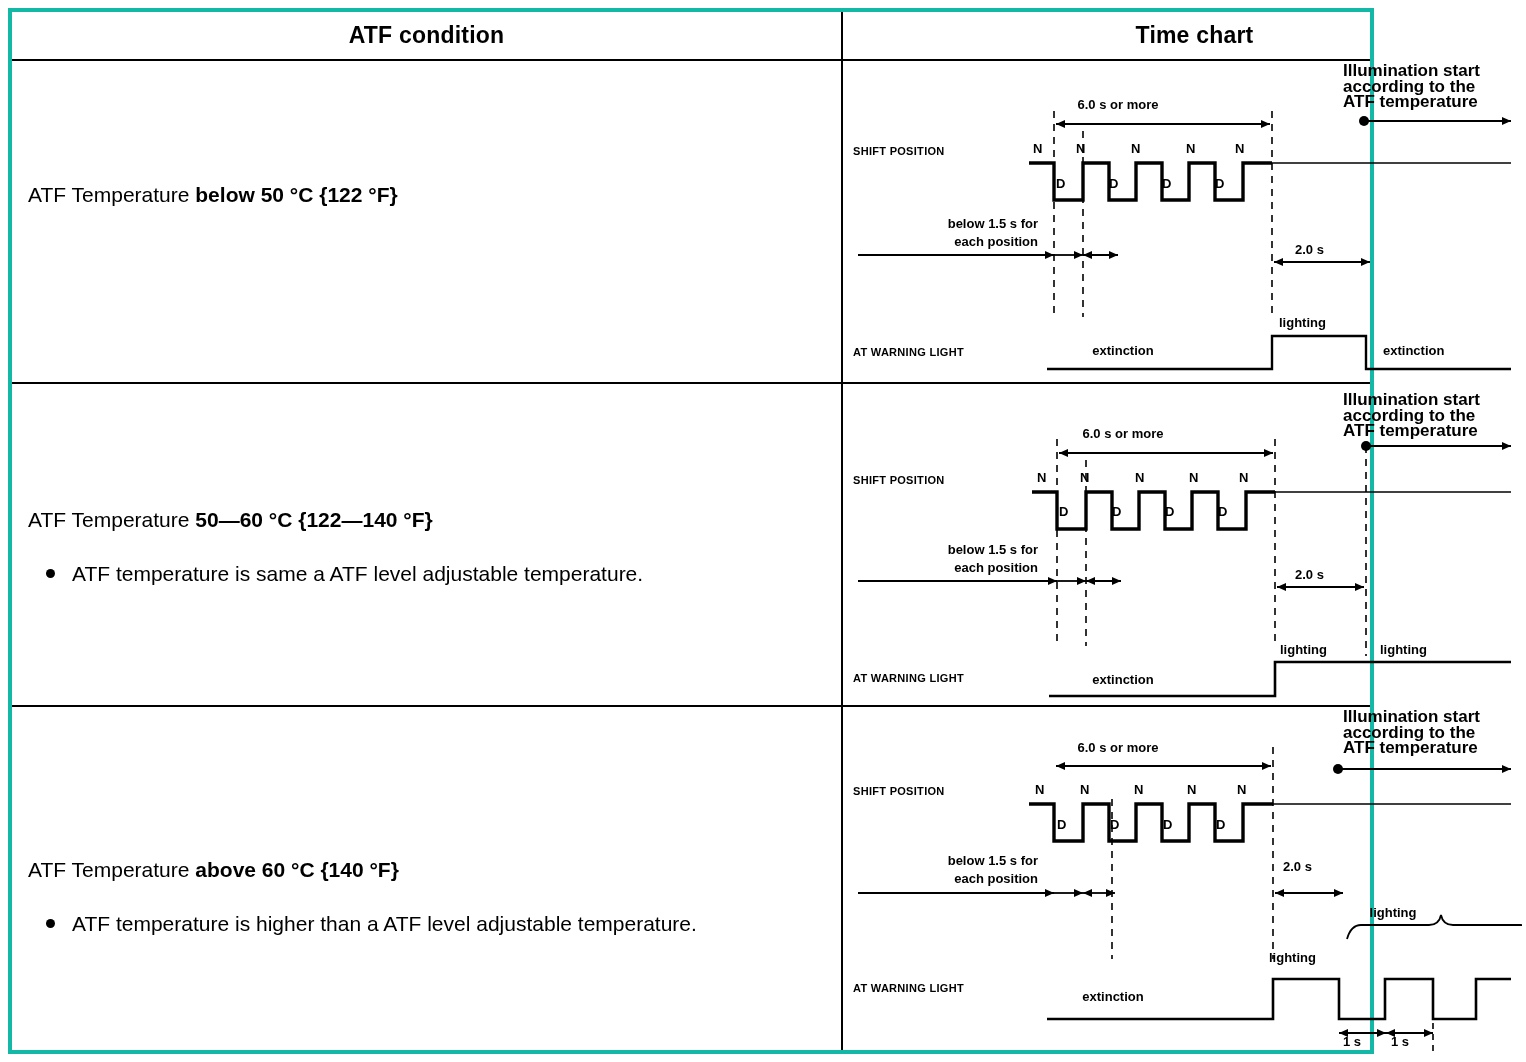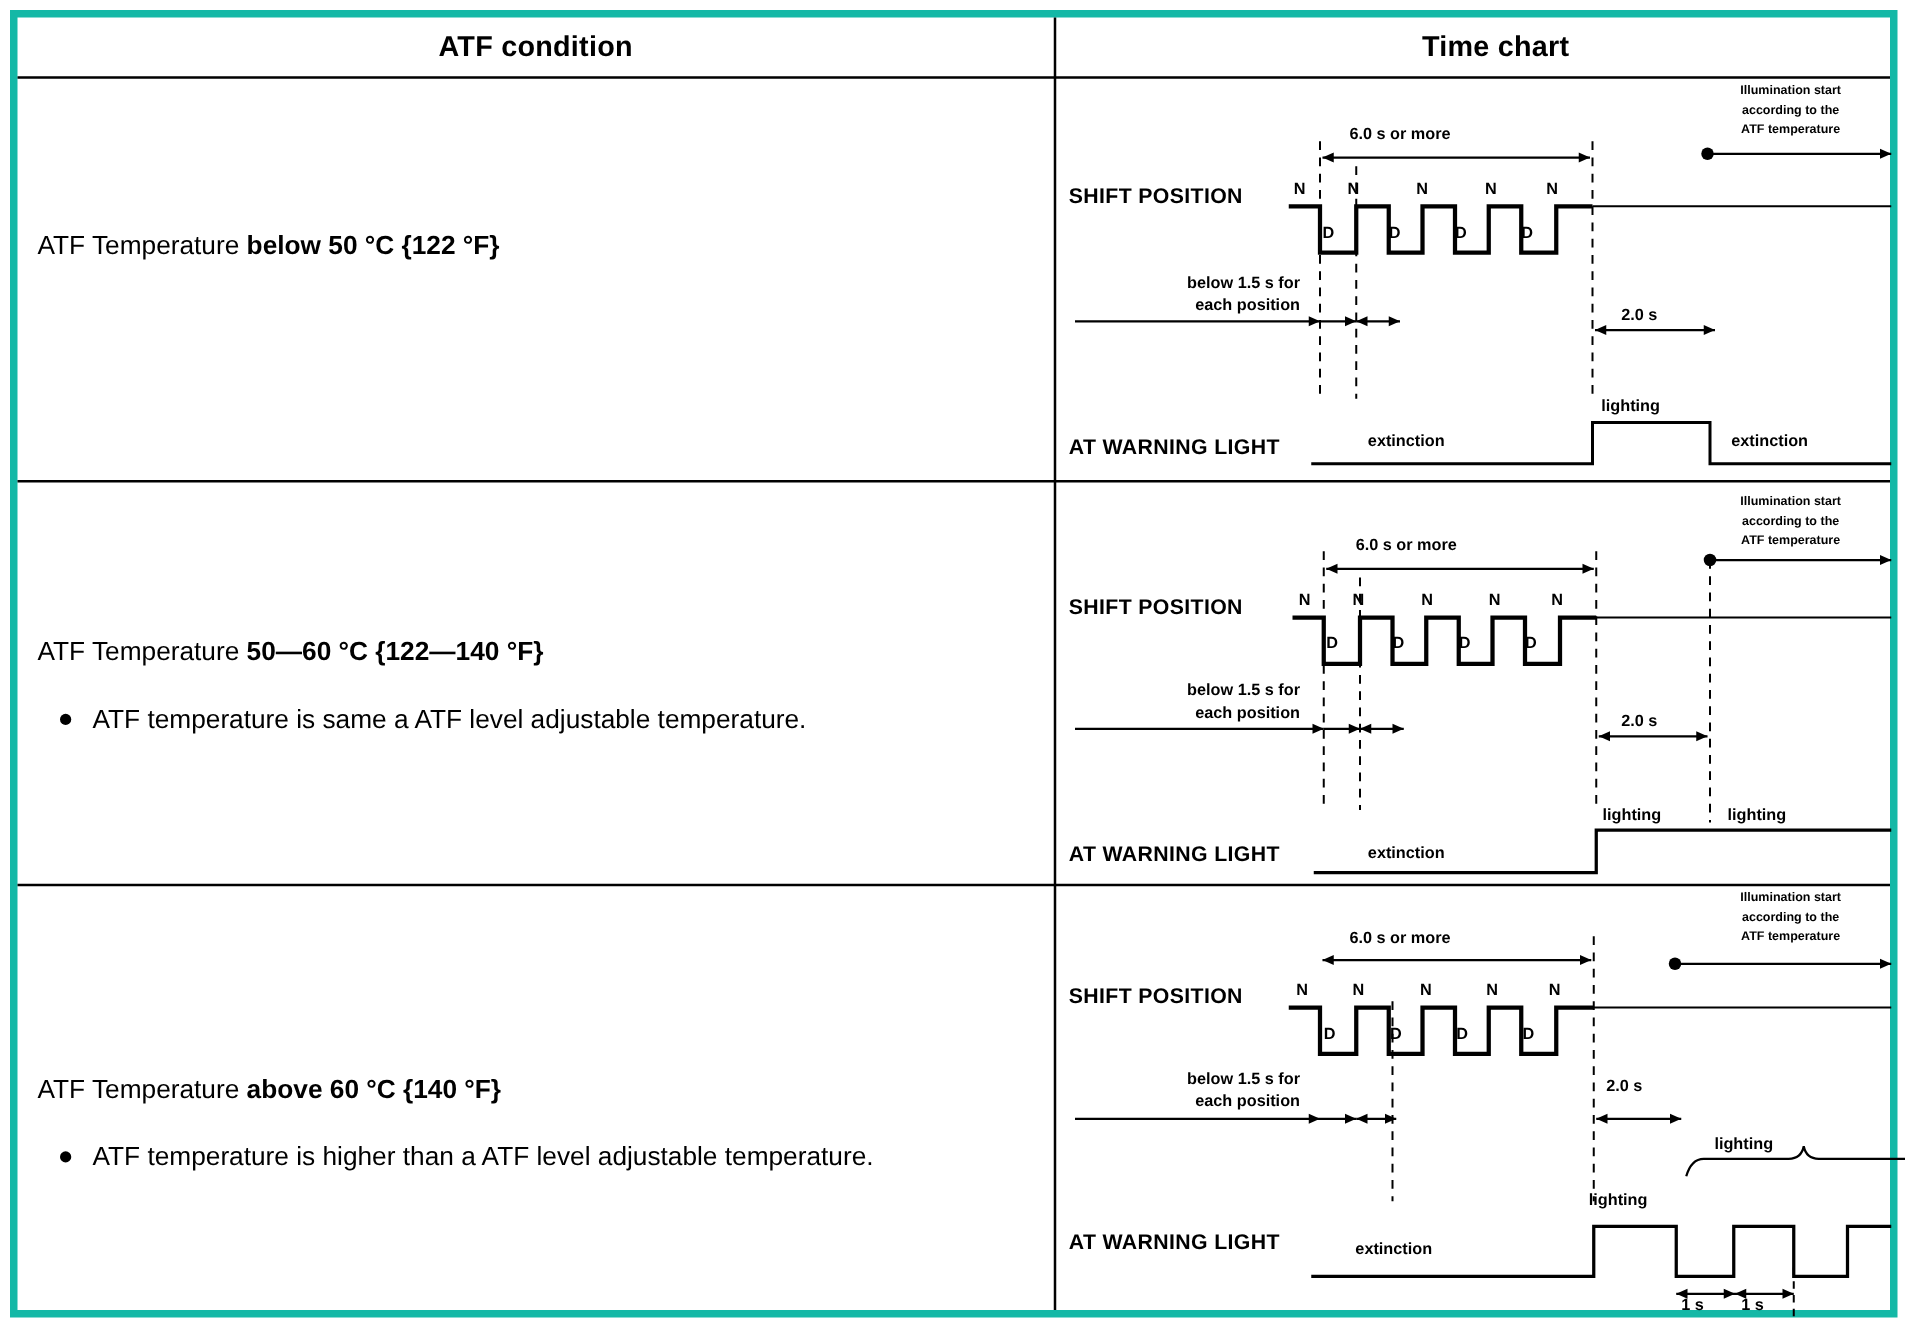--- a/index.html
+++ b/index.html
@@ -1,21 +1,21 @@
 <!DOCTYPE html>
 <html><head>
 <meta charset="utf-8">
 <style>
   html,body{margin:0;padding:0;background:#ffffff;}
   body{width:1526px;height:1062px;font-family:"Liberation Sans",sans-serif;color:#000;}
   .page{position:relative;width:1526px;height:1062px;box-sizing:border-box;}
 
   
-  .table{position:absolute;left:8px;top:8px;width:1510px;height:1046px;
-         border:6px solid #14b8a6;box-sizing:border-box;}
+  .table{position:absolute;left:8px;top:8px;width:1366px;height:1046px;
+         border:4px solid #14b8a6;box-sizing:border-box;}
 
   
   .col-divider{position:absolute;left:829px;top:0;width:2px;height:100%;background:#000;}
 
   
   .hr{position:absolute;left:0;width:100%;height:2px;background:#000;}
   .hr.h0{top:47px;}
   .hr.h1{top:370px;}
   .hr.h2{top:693px;}
 
@@ -37,26 +37,26 @@
   .cond.r2{top:495px;}
   .cond.r3{top:845px;}
 
   
   .chart{position:absolute;left:831px;width:679px;}
   .chart.r1{top:47px;height:323px;}
   .chart.r2{top:372px;height:321px;}
   .chart.r3{top:695px;height:358px;}
   .cv{position:absolute;left:0;top:0;}
 
-  .fig-label{position:absolute;font-size:17px;font-weight:bold;letter-spacing:0.3px;
+  .fig-label{position:absolute;font-size:11px;font-weight:bold;letter-spacing:0.3px;
              white-space:nowrap;}
   .anno{position:absolute;font-size:13px;font-weight:bold;white-space:nowrap;}
   .anno.c{text-align:center;}
   .anno.r{text-align:right;}
-  .small{font-size:10px;font-weight:bold;line-height:15.5px;text-align:center;}
+  .small{font-size:17px;font-weight:bold;line-height:15.5px;text-align:left;}
 </style>
 </head>
 <body>
 
 <div class="page">
   <div class="table">
 
     <div class="col-divider"></div>
     <div class="hr h0"></div>
     <div class="hr h1"></div>

